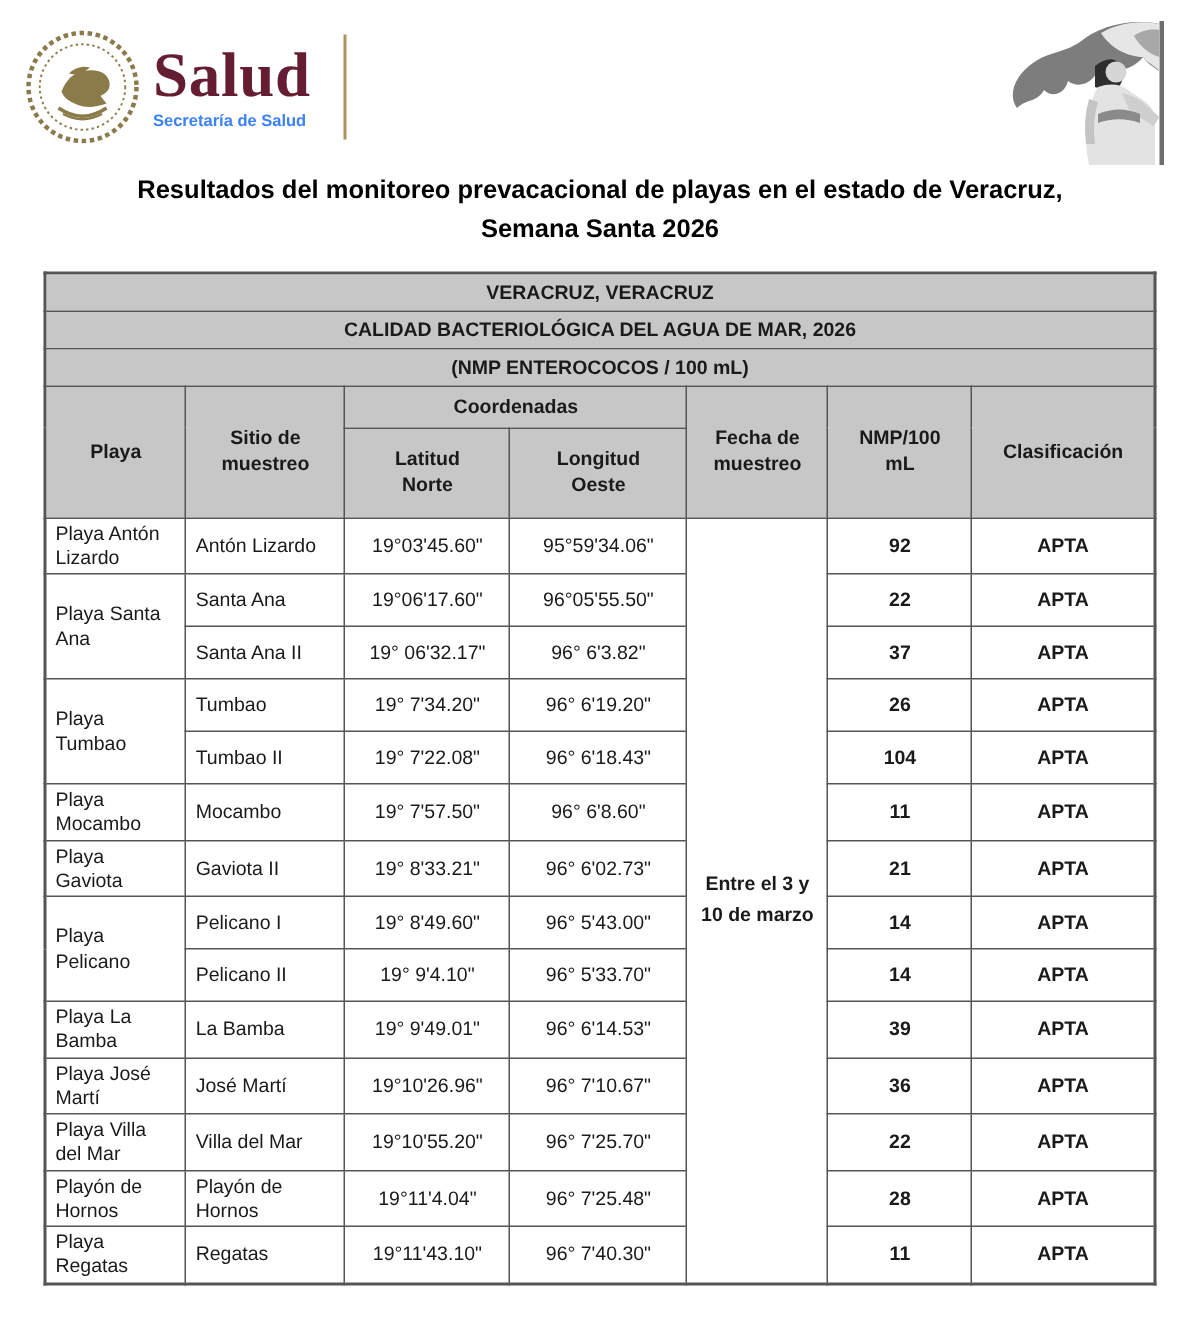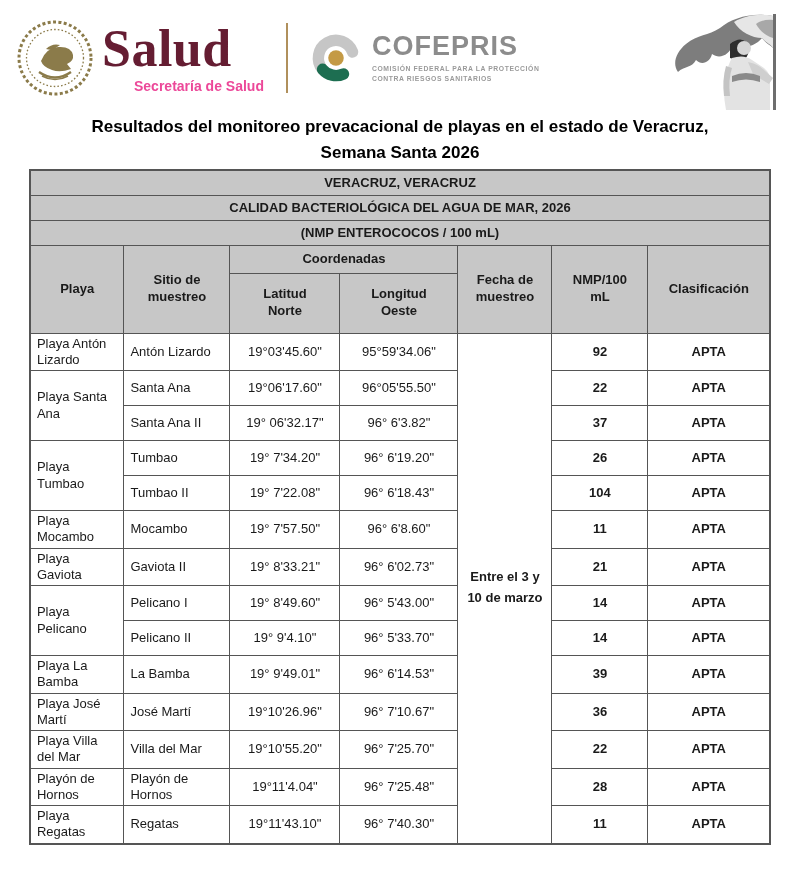--- a/index.html
+++ b/index.html
@@ -18,31 +18,30 @@
     padding: 16px 10px 0 16px;
     display: flex;
     align-items: center;
     position: relative;
   }
   .seal-wrap { width: 78px; height: 78px; flex: 0 0 auto; }
   .salud-block { margin-left: 8px; }
   .salud-wordmark {
     font-family: "Liberation Serif", "DejaVu Serif", serif;
     font-weight: bold;
-    font-size: 52px;
+    font-size: 42px;
     line-height: 1.0;
     color: #651d32;
     letter-spacing: 0.5px;
   }
   .salud-subtitle {
-    font-size: 14px;
-    font-weight: bold;
-    color: #ec4899;
+    font-size: 11px;
+    font-weight: bold;
+    color: #3b82f6;
     margin-top: 3px;
-    margin-left: 32px;
   }
   .logo-divider {
     width: 2px; height: 70px;
     background: #b0905c;
     margin: 0 20px 0 22px;
     flex: 0 0 auto;
   }
   .cofepris-block { display: flex; align-items: center; }
   .cofepris-icon { width: 56px; height: 56px; flex: 0 0 auto; }
   .cofepris-text { margin-left: 8px; }
@@ -73,21 +72,21 @@
     text-align: center;
     font-weight: bold;
     font-size: 17px;
     line-height: 1.5;
     color: #000000;
   }
 
   
   table.results {
     width: 740px;
-    margin: 4px auto 0;
+    margin: 16px auto 0;
     border-collapse: collapse;
     table-layout: fixed;
     border: 2px solid #555;
   }
   table.results th, table.results td {
     border: 1px solid #555;
     font-size: 13px;
     padding: 2px 6px;
     overflow: hidden;
   }
@@ -132,36 +131,20 @@
     </svg>
   </div>
 
   <div class="salud-block">
     <div class="salud-wordmark">Salud</div>
     <div class="salud-subtitle">Secretaría de Salud</div>
   </div>
 
   <div class="logo-divider"></div>
 
-  <div class="cofepris-block">
-    <div class="cofepris-icon">
-      <svg viewBox="0 0 54 54" width="56" height="56" aria-hidden="true">
-        <path d="M 14.0 37.9 A 17 17 0 1 1 43.0 21.2" fill="none" stroke="#c6c6c6" stroke-width="11" stroke-linecap="round"></path>
-        <path d="M 34.2 42.4 A 17 17 0 0 1 14.0 37.9" fill="none" stroke="#1d6e51" stroke-width="11" stroke-linecap="round"></path>
-        <circle cx="27" cy="27" r="7.5" fill="#c49a45"></circle>
-      </svg>
-    </div>
-    <div class="cofepris-text">
-      <div class="cofepris-wordmark">COFEPRIS</div>
-      <div class="cofepris-tagline">
-        <div>COMISIÓN FEDERAL PARA LA PROTECCIÓN</div>
-        <div>CONTRA RIESGOS SANITARIOS</div>
-      </div>
-    </div>
-  </div>
 
   <div class="patria-wrap">
     <svg viewBox="0 0 126 104" width="126" height="104" aria-hidden="true">
 
       <rect x="111" y="4" width="3" height="96" fill="#6e6e6e"></rect>
 
       <path d="M111 6 C 90 2, 70 8, 58 18 C 46 26, 36 24, 24 34 C 14 42, 10 54, 16 62 C 22 56, 30 58, 34 50 C 40 56, 48 52, 50 44 C 58 50, 68 44, 70 36 C 80 40, 94 36, 100 28 C 104 34, 110 36, 111 38 Z" fill="#7d7d7d"></path>
       <path d="M111 6 C 96 3, 82 6, 72 12 C 78 22, 90 28, 100 28 C 104 33, 110 35, 111 38 Z" fill="#e6e6e6"></path>
       <path d="M111 10 C 104 9, 98 11, 94 14 C 98 21, 104 26, 111 28 Z" fill="#a8a8a8"></path>
 

